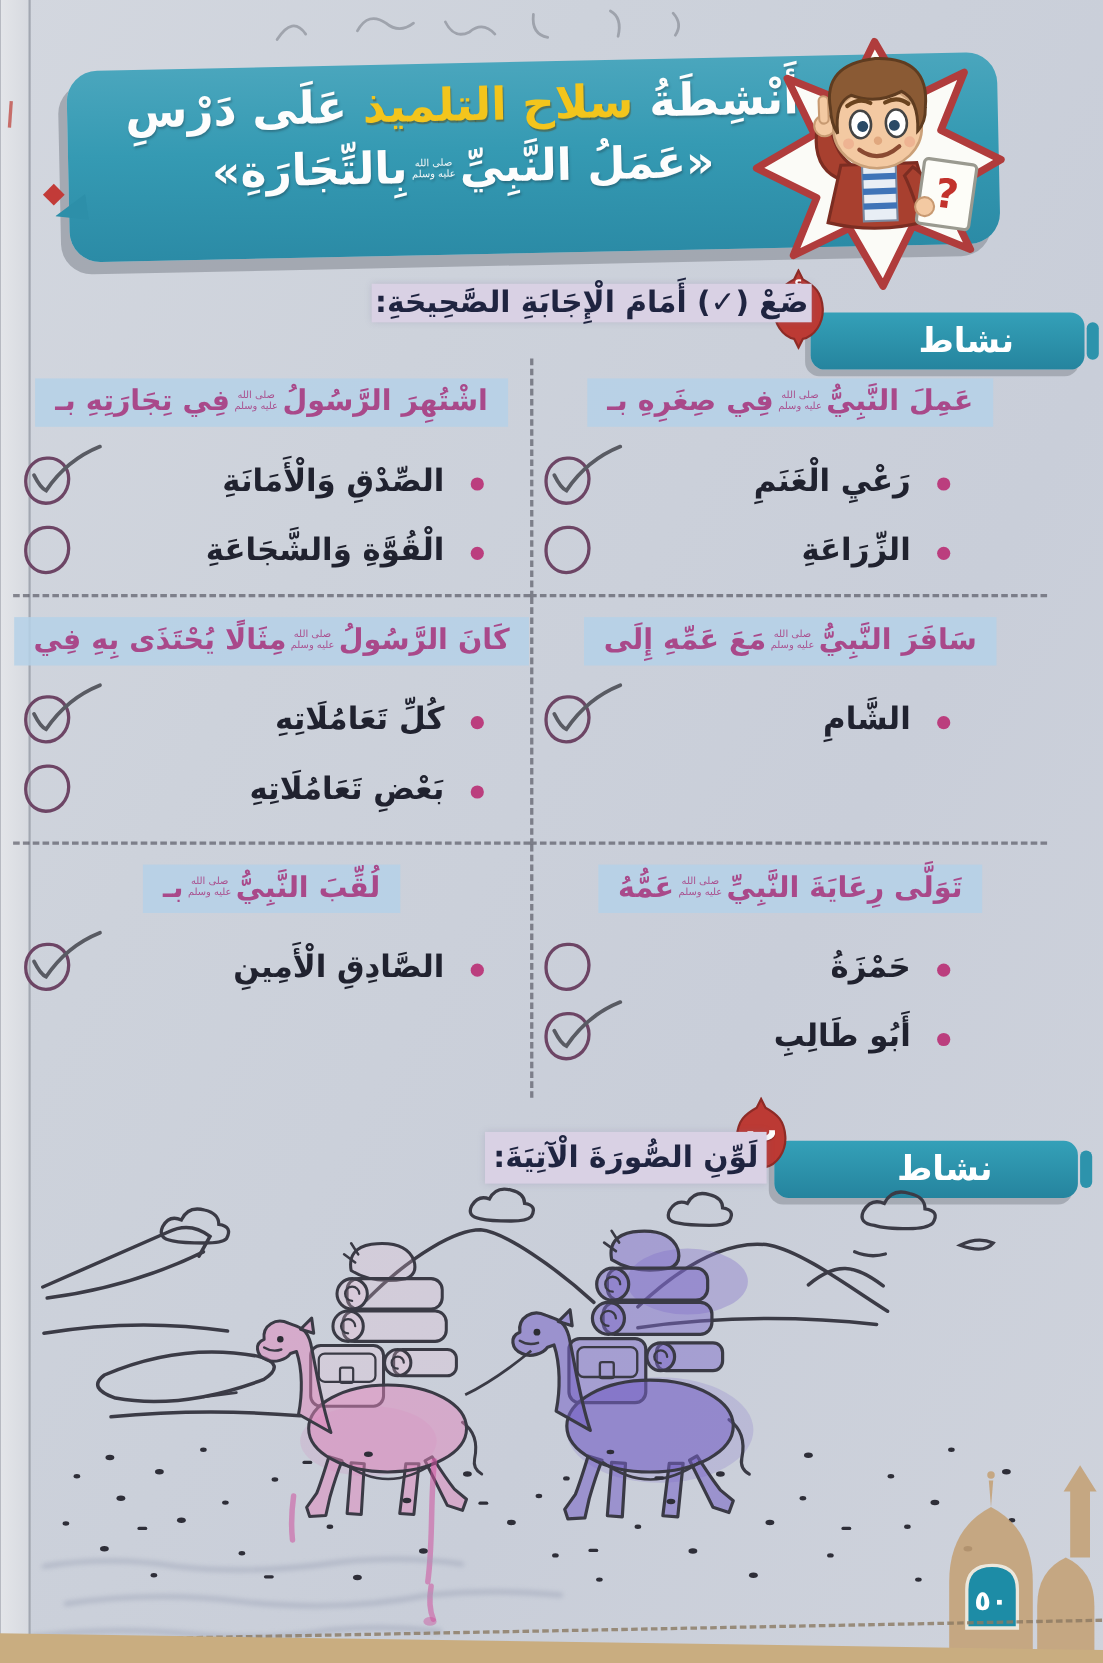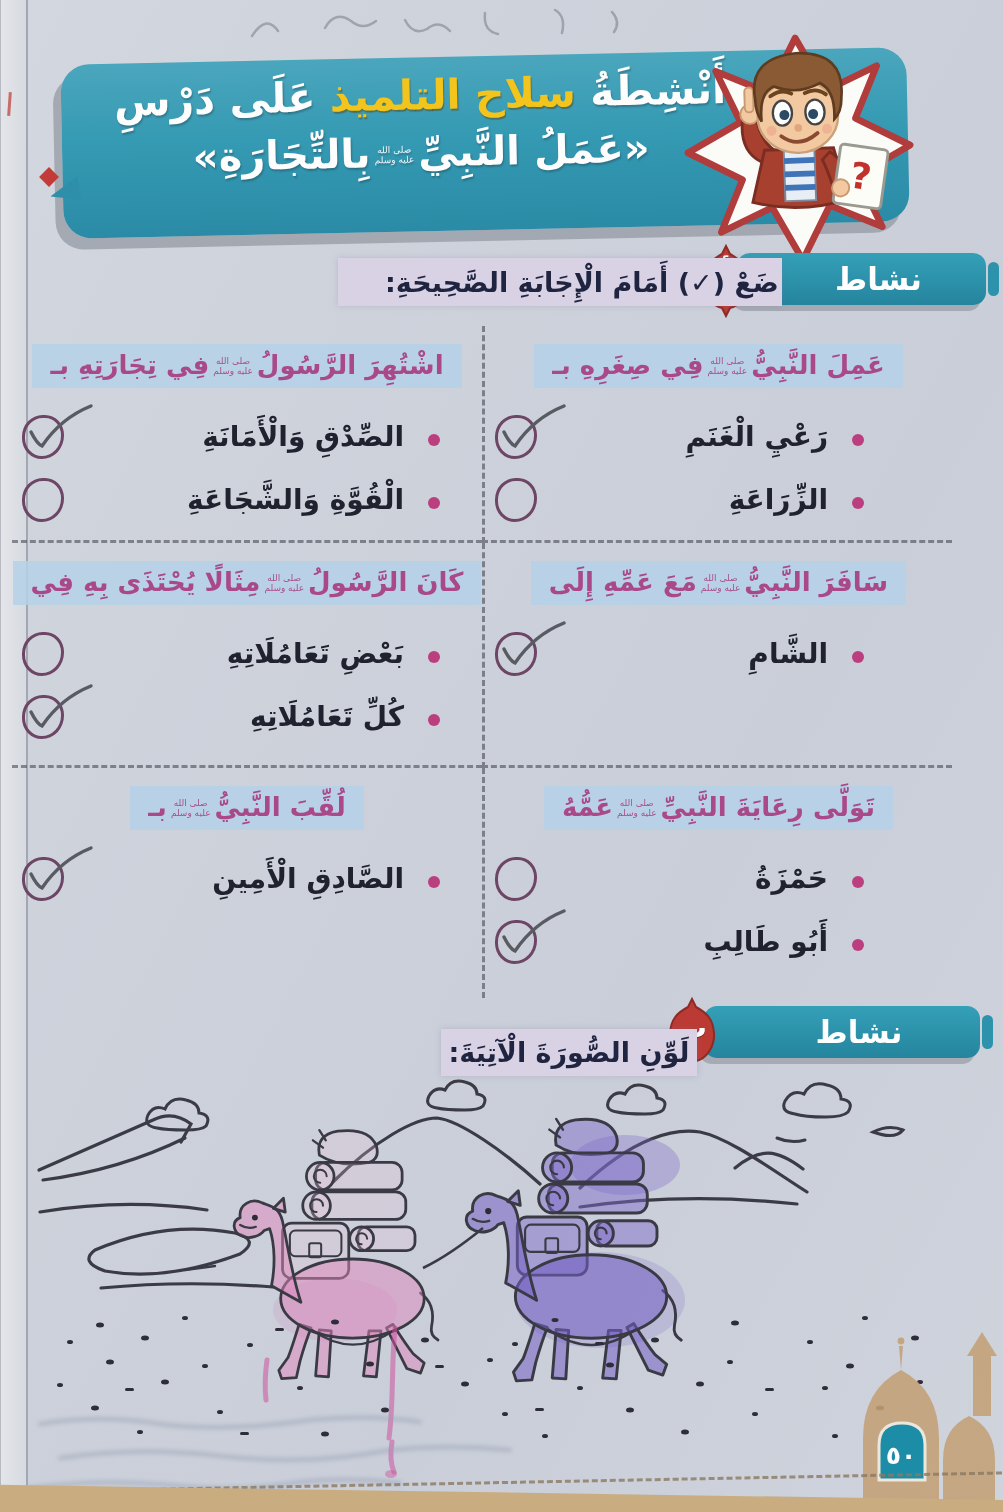--- a/index.html
+++ b/index.html
@@ -25,25 +25,25 @@
   .banner-line1{font-size:41px;margin-top:4px;}
   .banner-line2{font-size:40px;margin-top:10px;}
   .brand{color:#f3c51c;text-shadow:1px 2px 1px rgba(90,60,0,.45);}
   .star-boy{position:absolute;left:680px;top:34px;width:238px;height:230px;transform:rotate(-2deg);}
   
   .hon{display:inline-flex;flex-direction:column;font-size:9px;line-height:1.08;vertical-align:middle;
     margin:0 4px;font-weight:normal;text-align:center;opacity:.95;}
   
   .strip{position:absolute;background:#d9d1e4;display:flex;align-items:center;justify-content:center;
     color:#1f2440;font-weight:bold;box-shadow:0 0 6px rgba(120,110,150,.25);}
-  .strip-a{left:338px;top:258px;width:400px;height:48px;font-size:27px;padding-left:44px;}
+  .strip-a{left:338px;top:258px;width:400px;height:35px;font-size:27px;}
   .strip-b{left:441px;top:1013px;width:256px;height:47px;font-size:27px;margin-top:16px;}
   .pill{position:absolute;height:52px;border-radius:13px;background:linear-gradient(180deg,#34a0b8,#25849e);
     box-shadow:-5px 6px 0 rgba(135,140,150,.55);color:#fff;font-weight:bold;font-size:31px;
-    display:flex;align-items:center;justify-content:center;}
+    display:flex;align-items:center;justify-content:center;margin-top:31px;}
   .pill::after{content:"";position:absolute;right:-13px;top:9px;width:11px;height:34px;border-radius:7px;
     background:#2d93ac;}
   .pill-a{left:737px;top:253px;width:215px;padding-left:34px;}
   .pill-b{left:704px;top:1006px;width:242px;padding-left:34px;}
   .badge{position:absolute;width:58px;height:74px;}
   .badge-a{left:697px;top:244px;}
   .badge-b{left:663px;top:997px;}
   .badge svg{position:absolute;inset:0;}
   .badge .badge-char{position:absolute;left:0;top:13px;width:100%;text-align:center;color:#fff;
     font-size:30px;font-weight:bold;text-shadow:0 1px 1px rgba(80,10,10,.5);}
@@ -240,35 +240,35 @@
     <div class="cell c-left r-top">
       <div class="q-title">
         <span>كَانَ الرَّسُولُ</span><span class="hon">
             <span>صلى الله</span>
             <span>عليه وسلم</span>
           </span><span>مِثَالًا يُحْتَذَى بِهِ فِي</span>
       </div>
       <div class="opt">
         <span class="opt-main">
             <span class="bullet"></span>
+            <span>كُلِّ تَعَامُلَاتِهِ</span>
+          </span>
+        <span class="answer-circle checked">
+          <svg class="tick" width="78" height="56" viewBox="0 0 78 56">
+              <path d="M10,30 Q16,42 21,44 Q40,16 70,4" fill="none" stroke="#595b63" stroke-width="3.4" stroke-linecap="round"></path>
+            </svg>
+        </span>
+      </div>
+      <div class="opt">
+        <span class="opt-main">
+            <span class="bullet"></span>
             <span>بَعْضِ تَعَامُلَاتِهِ</span>
           </span>
         <span class="answer-circle">
           
-        </span>
-      </div>
-      <div class="opt">
-        <span class="opt-main">
-            <span class="bullet"></span>
-            <span>كُلِّ تَعَامُلَاتِهِ</span>
-          </span>
-        <span class="answer-circle checked">
-          <svg class="tick" width="78" height="56" viewBox="0 0 78 56">
-              <path d="M10,30 Q16,42 21,44 Q40,16 70,4" fill="none" stroke="#595b63" stroke-width="3.4" stroke-linecap="round"></path>
-            </svg>
         </span>
       </div>
     </div>
 
     <div class="cell c-right">
       <div class="q-title">
         <span>تَوَلَّى رِعَايَةَ النَّبِيِّ</span><span class="hon">
             <span>صلى الله</span>
             <span>عليه وسلم</span>
           </span><span>عَمُّهُ</span>

